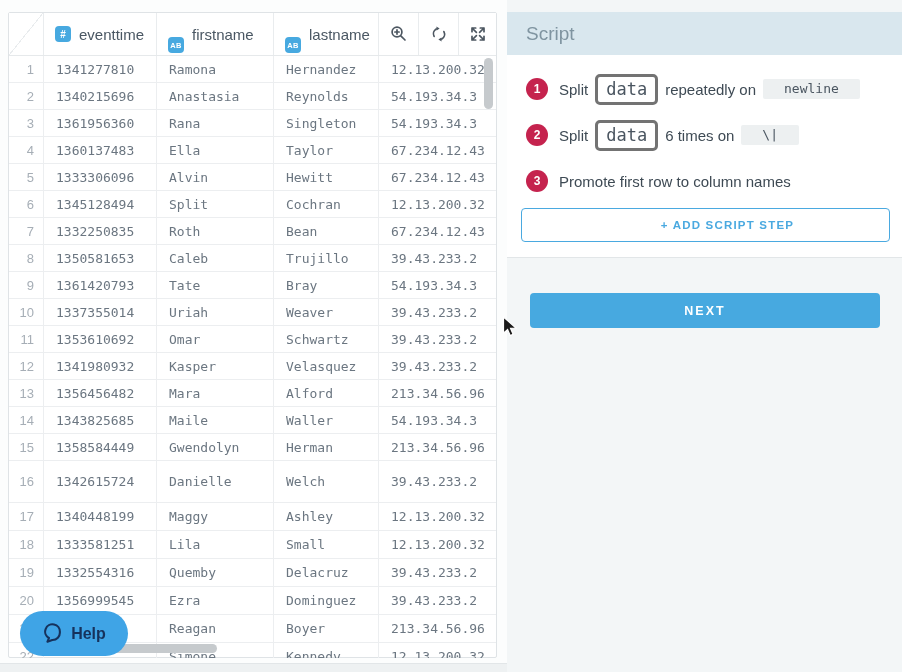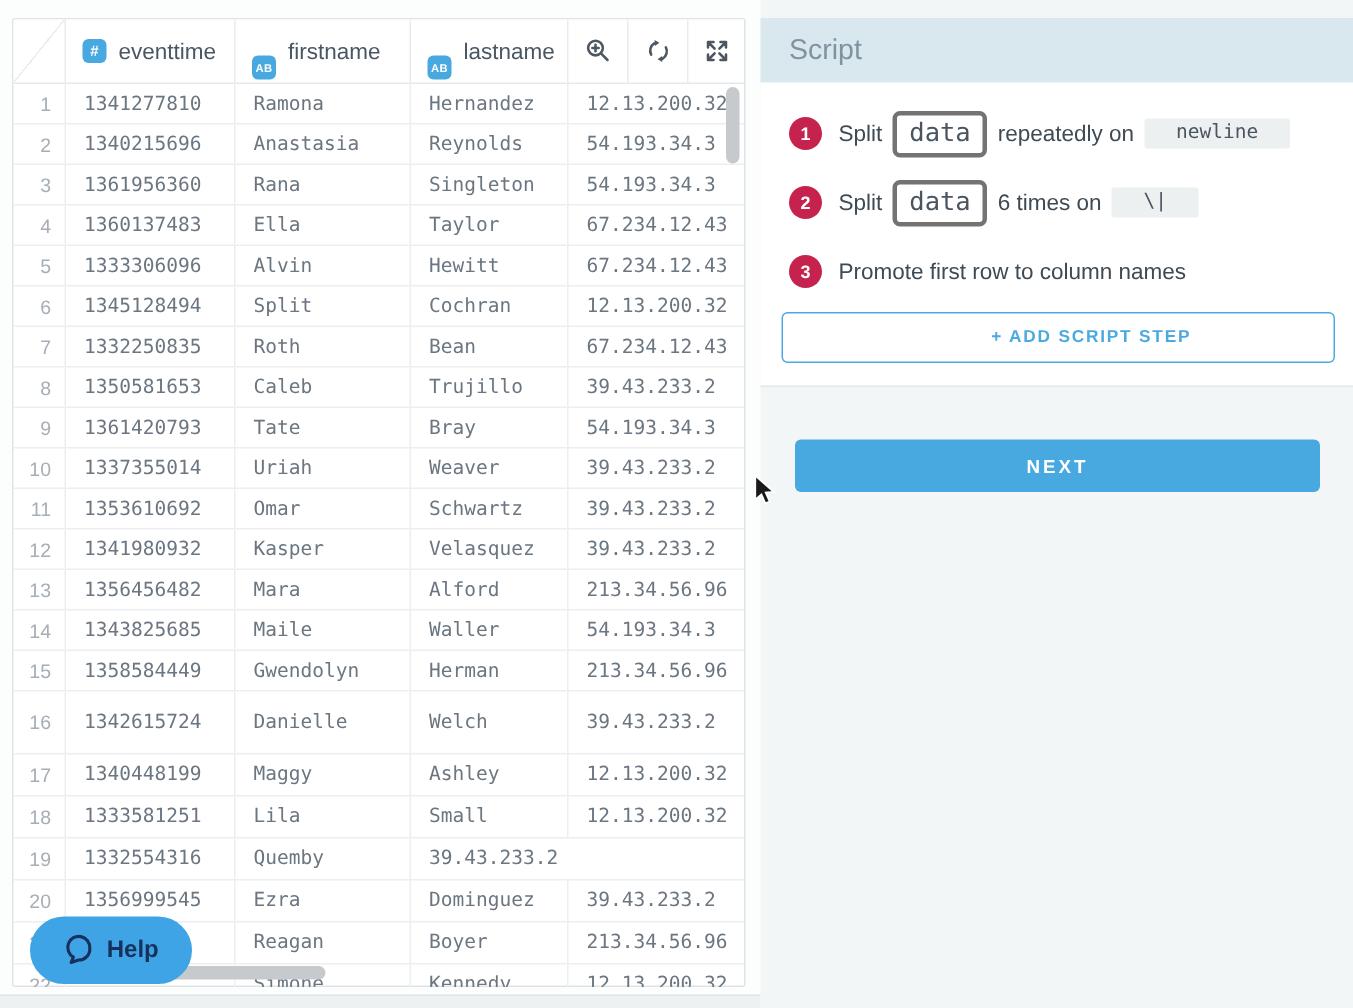--- a/index.html
+++ b/index.html
@@ -291,20 +291,21 @@
     <div class="cell">1333581251</div>
     <div class="cell">Lila</div>
     <div class="cell">Small</div>
     <div class="cell">12.13.200.32</div>
   </div>
 
   <div class="trow">
     <div class="cell rownum">19</div>
     <div class="cell">1332554316</div>
     <div class="cell">Quemby</div>
+    <div class="cell">Delacruz</div>
     <div class="cell">39.43.233.2</div>
   </div>
 
   <div class="trow">
     <div class="cell rownum">20</div>
     <div class="cell">1356999545</div>
     <div class="cell">Ezra</div>
     <div class="cell">Dominguez</div>
     <div class="cell">39.43.233.2</div>
   </div>

